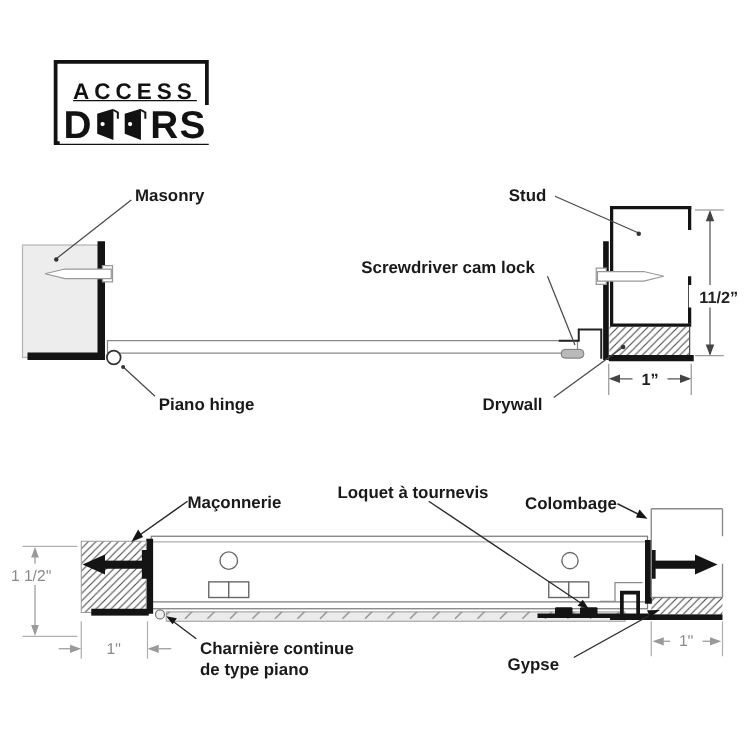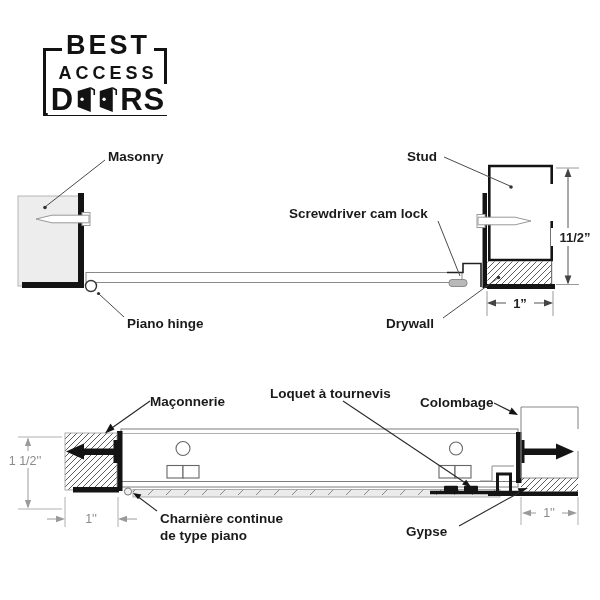--- a/index.html
+++ b/index.html
@@ -1,36 +1,35 @@
 <!DOCTYPE html>
 <html><head>
 <meta charset="utf-8">
 <style>
   html,body{margin:0;padding:0;}
   body{width:600px;height:600px;background:#ffffff;font-family:"Liberation Sans",sans-serif;position:relative;overflow:hidden;}
   .canvas{position:absolute;left:0;top:0;width:600px;height:600px;background:#fff;}
   .logo{position:absolute;left:40px;top:28px;width:136px;height:94px;color:#121212;}
   .logo-frame{position:absolute;left:3px;top:20px;width:124px;height:68px;border:3px solid #121212;box-sizing:border-box;}
   .logo-best{position:absolute;top:4px;left:50%;transform:translateX(-50%);background:#fff;padding:0 4px;font-weight:800;font-size:27px;line-height:1;letter-spacing:3px;white-space:nowrap;}
-  .logo-access{position:absolute;top:36px;left:0;width:100%;text-align:center;font-weight:700;font-size:18px;line-height:1;letter-spacing:4px;}
+  .logo-access{position:absolute;top:36px;left:0;width:100%;text-align:center;font-weight:700;font-size:18px;line-height:1;letter-spacing:4px;text-decoration:underline;}
   .logo-doors{position:absolute;top:56px;left:50%;transform:translateX(-50%);background:#fff;padding:0 3px;display:flex;align-items:center;gap:2px;font-weight:800;font-size:31px;line-height:1;letter-spacing:1px;white-space:nowrap;}
   svg text{font-family:"Liberation Sans",sans-serif;}
   svg .lbl{font-size:13.5px;font-weight:700;fill:#1a1a1a;}
   svg .dimT{font-size:13px;font-weight:700;fill:#222;}
   svg .dimB{font-size:12.5px;font-weight:400;fill:#8a8a8a;}
 </style>
 </head>
 <body>
 
 <div class="canvas">
 
   
   <div class="logo">
     <div class="logo-frame"></div>
-    <div class="logo-best">BEST</div>
     <div class="logo-access">ACCESS</div>
     <div class="logo-doors">
       <span>D</span>
       <svg width="20" height="27" viewBox="0 0 20 27">
           <polygon points="2,5 15,1 15,26 2,21" fill="#121212"></polygon>
           <polyline points="15,2 18.5,4 18.5,9" fill="none" stroke="#121212" stroke-width="1.6"></polyline>
           <circle cx="6.3" cy="13.2" r="1.7" fill="#fff"></circle>
         </svg>
       <svg width="20" height="27" viewBox="0 0 20 27">
           <polygon points="2,5 15,1 15,26 2,21" fill="#121212"></polygon>

